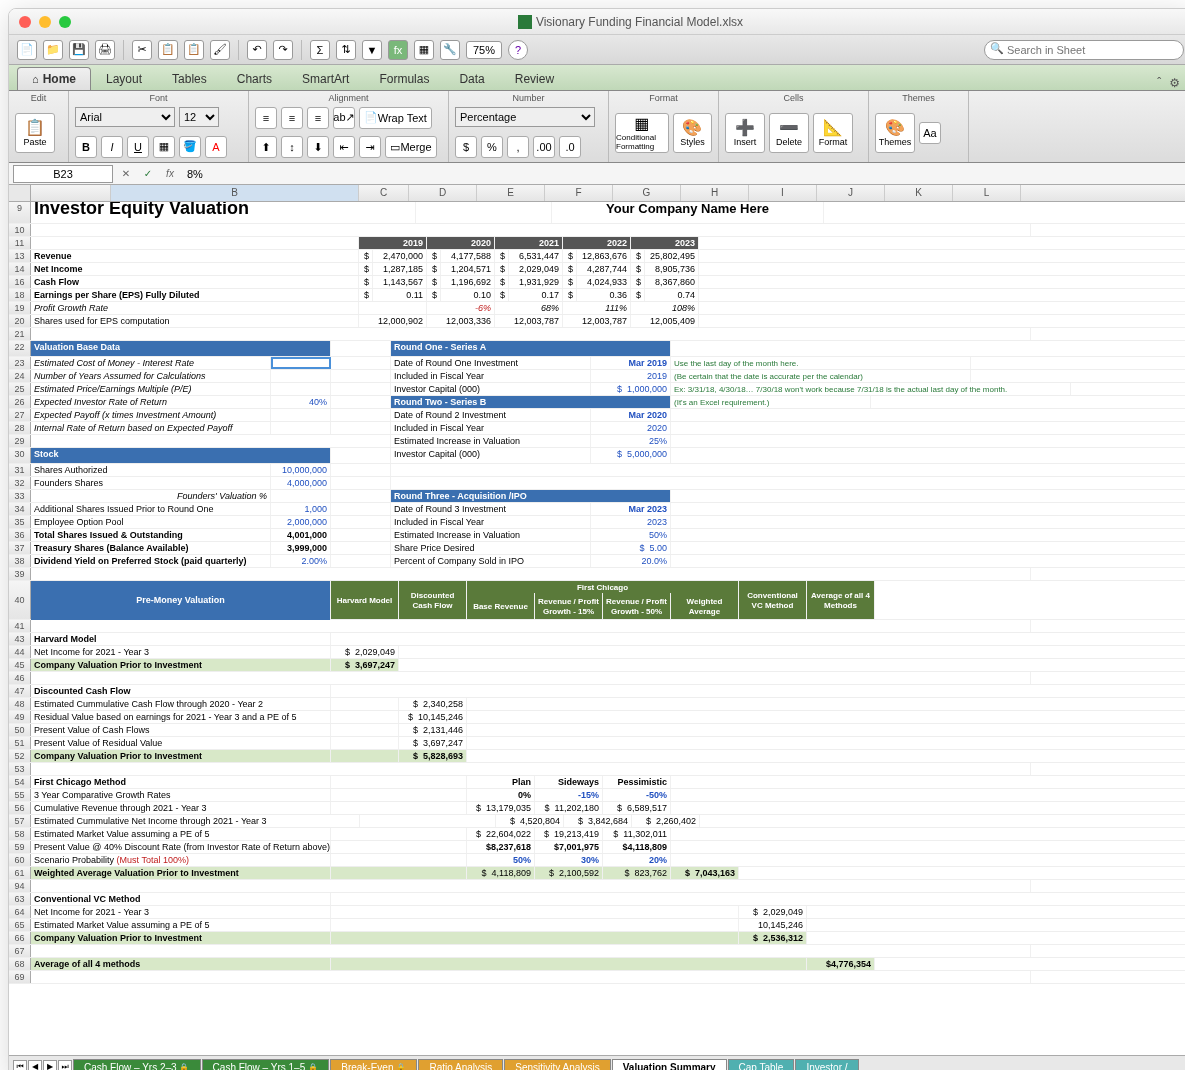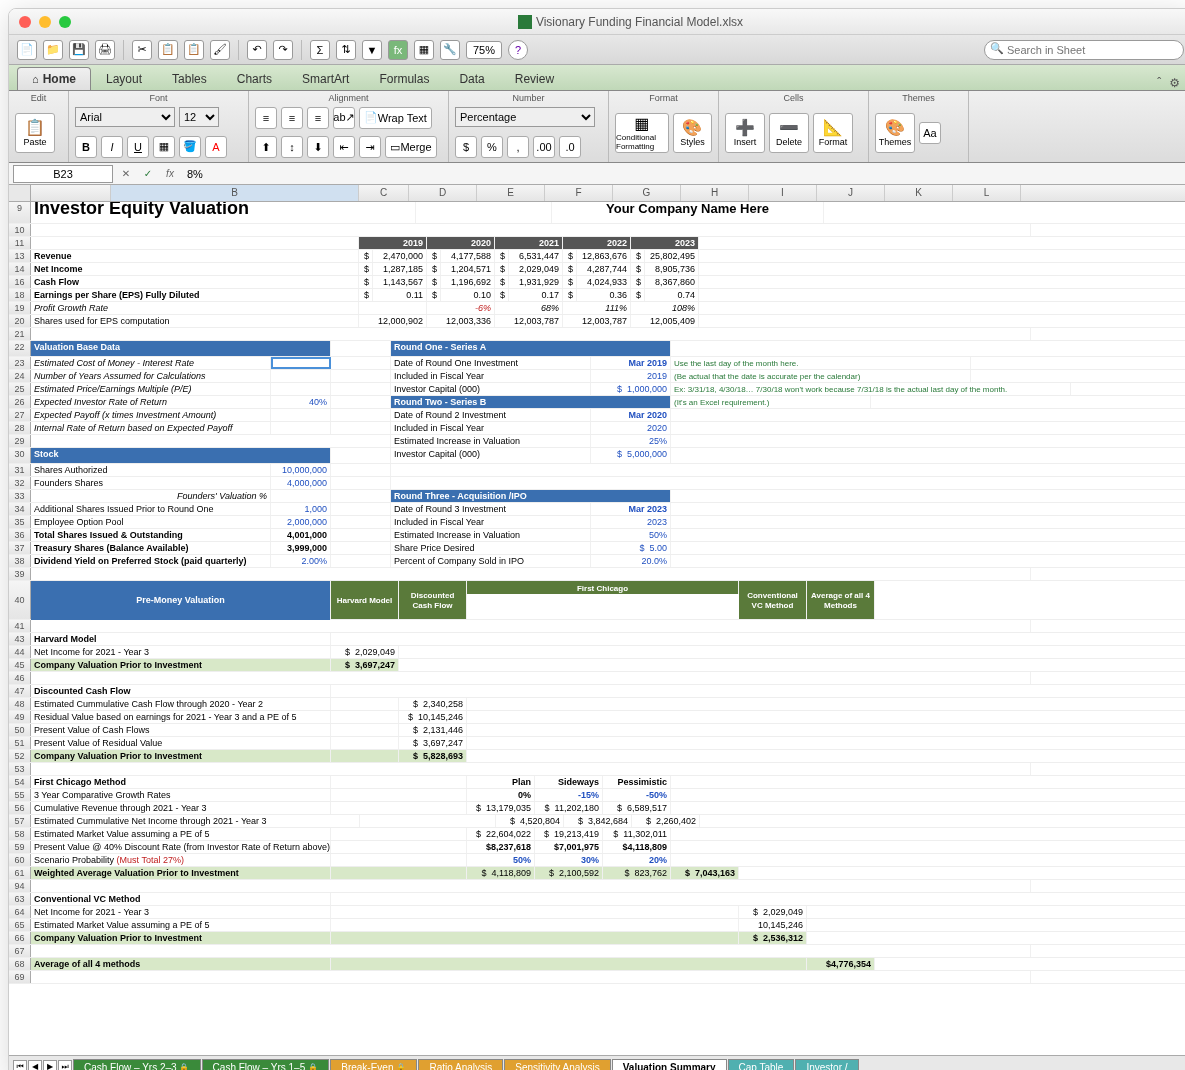--- a/index.html
+++ b/index.html
@@ -354,21 +354,21 @@
           <div class="c r b blue" style="width:80px">Mar 2019</div>
           <div class="c green-txt" style="width:300px">Use the last day of the month here.</div>
         </div>
         <div class="row">
           <div class="row-h">24</div>
           <div class="c i" style="width:240px">Number of Years Assumed for Calculations</div>
           <div class="c r blue" style="width:60px"></div>
           <div class="c" style="width:60px"></div>
           <div class="c" style="width:200px">Included in Fiscal Year</div>
           <div class="c r blue r" style="width:80px">2019</div>
-          <div class="c green-txt" style="width:300px">(Be actual that the date is accurate per the calendar)</div>
+          <div class="c green-txt" style="width:300px">(Be certain that the date is accurate per the calendar)</div>
         </div>
         <div class="row">
           <div class="row-h">25</div>
           <div class="c i" style="width:240px">Estimated Price/Earnings Multiple (P/E)</div>
           <div class="c r blue" style="width:60px"></div>
           <div class="c" style="width:60px"></div>
           <div class="c" style="width:200px">Investor Capital (000)</div>
           <div class="c r blue r" style="width:80px">$&nbsp;&nbsp;1,000,000</div>
           <div class="c green-txt" style="width:400px">Ex: 3/31/18, 4/30/18… 7/30/18 won't work because 7/31/18 is the actual last day of the month.</div>
         </div>
@@ -472,20 +472,26 @@
           <div class="row-h">39</div>
           <div class="c" style="width:1000px"></div>
         </div>
         <div class="row row33" style="height: 39px;">
           <div class="row-h" style="line-height:39px">40</div>
           <div class="c hdr-blue" style="width:300px;height:39px;line-height:39px">Pre-Money Valuation</div>
           <div class="c hdr-green" style="width:68px">Harvard Model</div>
           <div class="c hdr-green" style="width:68px">Discounted Cash Flow</div>
           <div style="width:272px;display:flex;flex-direction:column">
             <div class="c hdr-green" style="width:272px;height:13px;justify-content:center">First Chicago</div>
+            <div style="display:flex;height:26px">
+              <div class="c hdr-green" style="width:68px;height:26px">Base Revenue</div>
+              <div class="c hdr-green" style="width:68px;height:26px">Revenue / Profit Growth - 15%</div>
+              <div class="c hdr-green" style="width:68px;height:26px">Revenue / Profit Growth - 50%</div>
+              <div class="c hdr-green" style="width:68px;height:26px">Weighted Average</div>
+            </div>
           </div>
           <div class="c hdr-green" style="width:68px">Conventional VC Method</div>
           <div class="c hdr-green" style="width:68px">Average of all 4 Methods</div>
         </div>
         <div class="row">
           <div class="row-h">41</div>
           <div class="c" style="width:1000px"></div>
         </div>
         <div class="row">
           <div class="row-h">43</div>
@@ -586,21 +592,21 @@
         <div class="row">
           <div class="row-h">59</div>
           <div class="c" style="width:300px">Present Value @ 40% Discount Rate (from Investor Rate of Return above)</div>
           <div class="c" style="width:136px"></div>
           <div class="c r b" style="width:68px">$8,237,618</div>
           <div class="c r b" style="width:68px">$7,001,975</div>
           <div class="c r b" style="width:68px">$4,118,809</div>
         </div>
         <div class="row">
           <div class="row-h">60</div>
-          <div class="c" style="width:300px">Scenario Probability <span class="red">(Must Total 27%)</span></div>
+          <div class="c" style="width:300px">Scenario Probability <span class="red">(Must Total 100%)</span></div>
           <div class="c" style="width:136px"></div>
           <div class="c r blue b" style="width:68px">50%</div>
           <div class="c r blue b" style="width:68px">30%</div>
           <div class="c r blue b" style="width:68px">20%</div>
         </div>
         <div class="row">
           <div class="row-h">61</div>
           <div class="c b lt-green" style="width:300px">Weighted Average Valuation Prior to Investment</div>
           <div class="c lt-green" style="width:136px"></div>
           <div class="c r lt-green" style="width:68px">$&nbsp;&nbsp;4,118,809</div>

